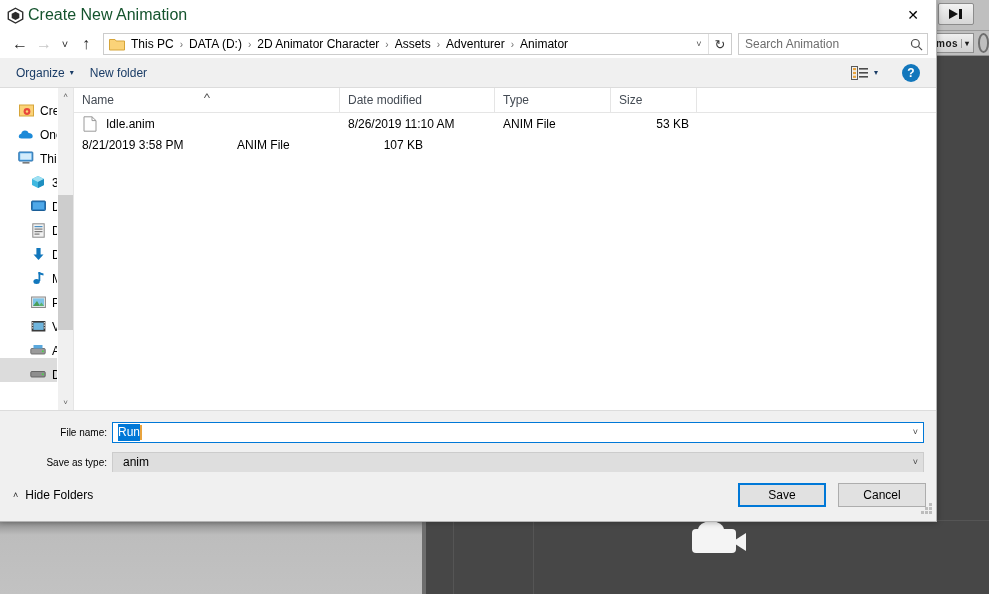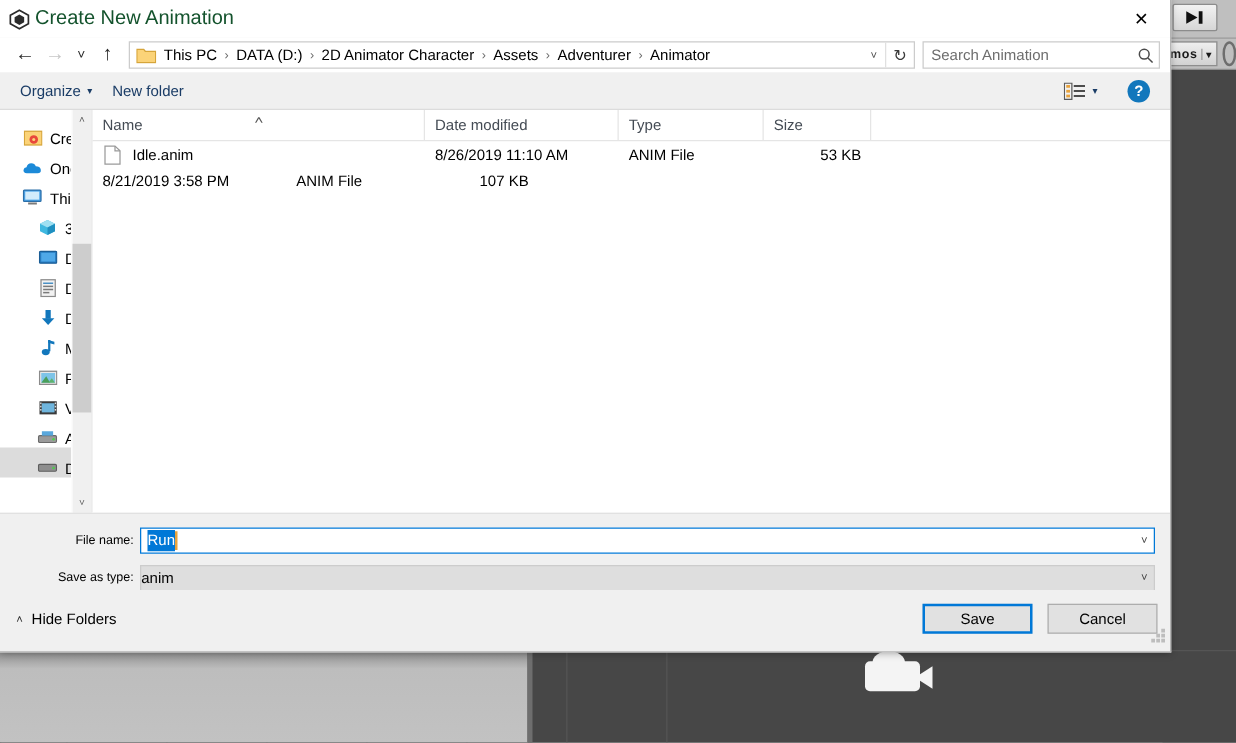--- a/index.html
+++ b/index.html
@@ -571,21 +571,21 @@
     background: #dedede;
     border: 1px solid #cccccc;
     box-sizing: border-box;
     display: flex;
     align-items: center;
     position: relative;
   }
   .st-text {
     font-size: 12px;
     color: #000;
-    margin-left: 0;
+    margin-left: 10px;
   }
   .st-chevron {
     position: absolute;
     right: 5px;
     font-size: 9px;
     color: #3c3c3c;
   }
 
   
   .footer {

